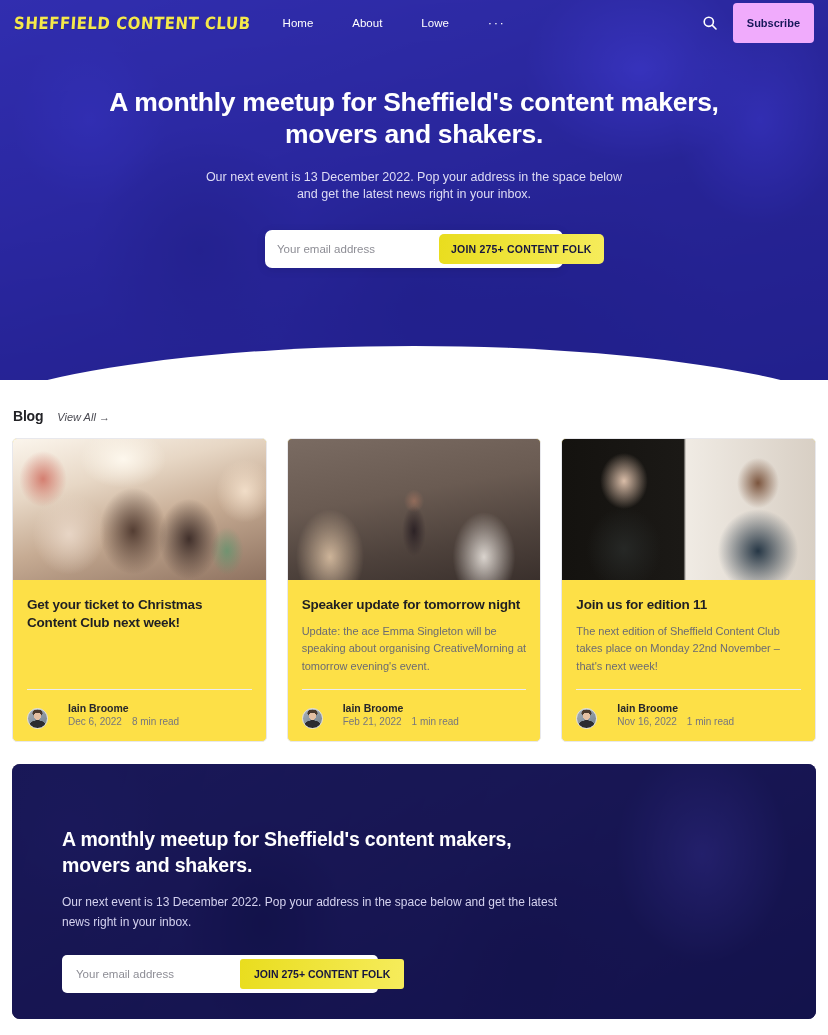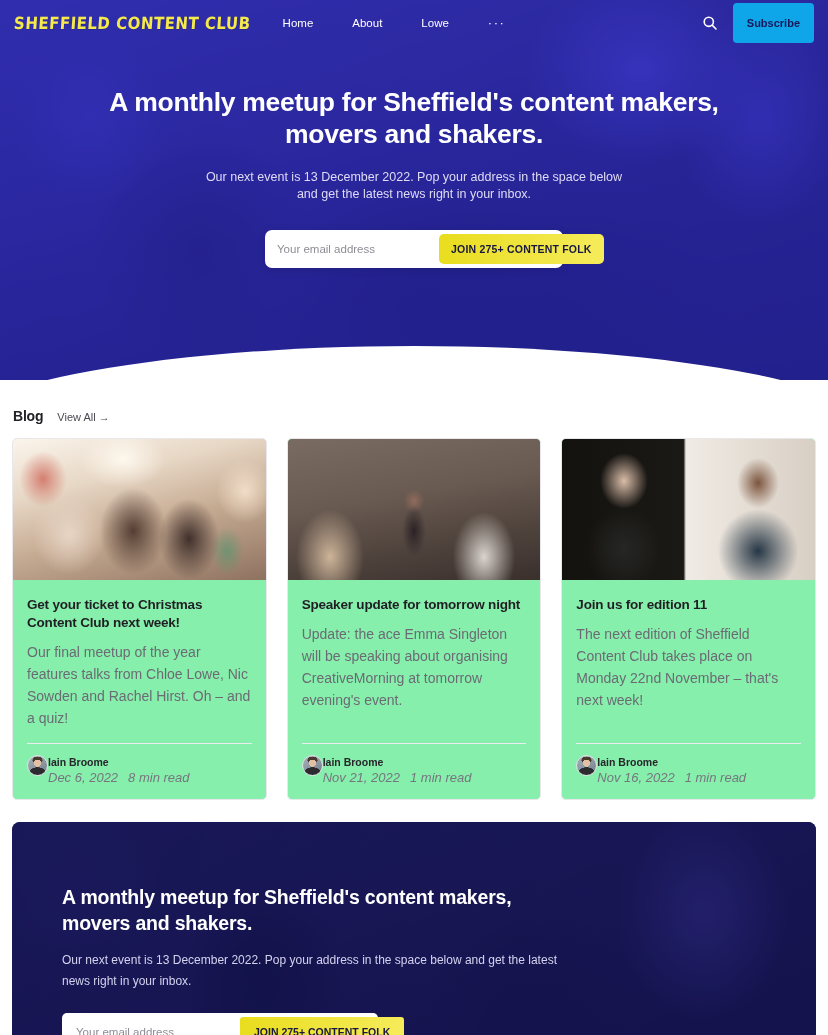--- a/index.html
+++ b/index.html
@@ -112,21 +112,21 @@
     align-items: center;
     gap: 14px;
   }
   .search-btn {
     width: 18px; height: 18px;
     display: flex; align-items: center; justify-content: center;
     background: none; border: 0; cursor: pointer;
   }
   .search-btn svg { display: block; }
   .subscribe-btn {
-    background: #0ea5e9;
+    background: #f0abfc;
     color: #171759;
     font-size: 11px;
     font-weight: 700;
     border: 0;
     border-radius: 4px;
     padding: 14px 14px;
     cursor: pointer;
     white-space: nowrap;
     font-family: "Liberation Sans", sans-serif;
   }
@@ -209,29 +209,30 @@
     color: #222226;
     letter-spacing: -.2px;
   }
   .view-all {
     font-size: 11px;
     font-weight: 500;
     color: #4a4a52;
     text-decoration: none;
     cursor: pointer;
     white-space: nowrap;
+    font-style: italic;
   }
 
   .cards {
     display: grid;
     grid-template-columns: repeat(3, 1fr);
     gap: 20px;
   }
   .card {
-    background: #86efac;
+    background: #fde047;
     border: 1px solid #e8e8ec;
     border-radius: 5px;
     overflow: hidden;
     display: flex;
     flex-direction: column;
     cursor: pointer;
   }
   .card-img {
     width: 100%;
     height: 141px;
@@ -271,55 +272,54 @@
   }
   .card-title {
     font-size: 13.5px;
     font-weight: 700;
     color: #1f1f23;
     line-height: 1.32;
     letter-spacing: -.2px;
     margin-bottom: 9px;
   }
   .card-excerpt {
-    font-size: 14px;
+    font-size: 11px;
     line-height: 1.58;
     color: #6b6b73;
   }
   .card-foot {
     margin: 14px 14px 12px;
     padding-top: 11px;
     border-top: 1px solid #ececf0;
     display: flex;
-    align-items: flex-start;
-    gap: 0;
+    align-items: flex-end;
+    gap: 20px;
   }
   .avatar {
     width: 21px; height: 21px;
     border-radius: 50%;
     flex: 0 0 21px;
     background:
       radial-gradient(circle 5px at 50% 38%, #e3bfa3 70%, rgba(227,191,163,0) 72%),
       radial-gradient(ellipse 11px 7px at 50% 86%, #2c2c30 70%, rgba(44,44,48,0) 74%),
       radial-gradient(ellipse 7px 5px at 50% 22%, #4a3a2e 70%, rgba(74,58,46,0) 74%),
       linear-gradient(150deg, #a9b3bd, #6f7b86);
     border: 1px solid #e2e2e6;
   }
   .meta { line-height: 1.35; }
   .meta-name {
     font-size: 10.5px;
     font-weight: 700;
     color: #26262b;
   }
   .meta-line {
-    font-size: 13px;
+    font-size: 10px;
     color: #76767e;
     display: flex;
     gap: 10px;
-    font-style: italic;
   }
 
   
   .cta-wrap { padding: 22px 12px 0; }
   .cta {
     position: relative;
     border-radius: 8px;
     overflow: hidden;
     height: 255px;
     padding: 62px 50px 0;
@@ -444,21 +444,20 @@
         <span>→</span>
       </a>
     </div>
 
     <div class="cards">
 
       <article class="card">
         <div class="card-img img-1"></div>
         <div class="card-body">
           <h3 class="card-title">Get your ticket to Christmas Content Club next week!</h3>
-          <p class="card-excerpt">Our final meetup of the year features talks from Chloe Lowe, Nic Sowden and Rachel Hirst. Oh – and a quiz!</p>
         </div>
         <div class="card-foot">
           <div class="avatar"></div>
           <div class="meta">
             <div class="meta-name">Iain Broome</div>
             <div class="meta-line">
               <span>Dec 6, 2022</span>
               <span>8 min read</span>
             </div>
           </div>
@@ -469,21 +468,21 @@
         <div class="card-img img-2"></div>
         <div class="card-body">
           <h3 class="card-title">Speaker update for tomorrow night</h3>
           <p class="card-excerpt">Update: the ace Emma Singleton will be speaking about organising CreativeMorning at tomorrow evening's event.</p>
         </div>
         <div class="card-foot">
           <div class="avatar"></div>
           <div class="meta">
             <div class="meta-name">Iain Broome</div>
             <div class="meta-line">
-              <span>Nov 21, 2022</span>
+              <span>Feb 21, 2022</span>
               <span>1 min read</span>
             </div>
           </div>
         </div>
       </article>
 
       <article class="card">
         <div class="card-img img-3"></div>
         <div class="card-body">
           <h3 class="card-title">Join us for edition 11</h3>

